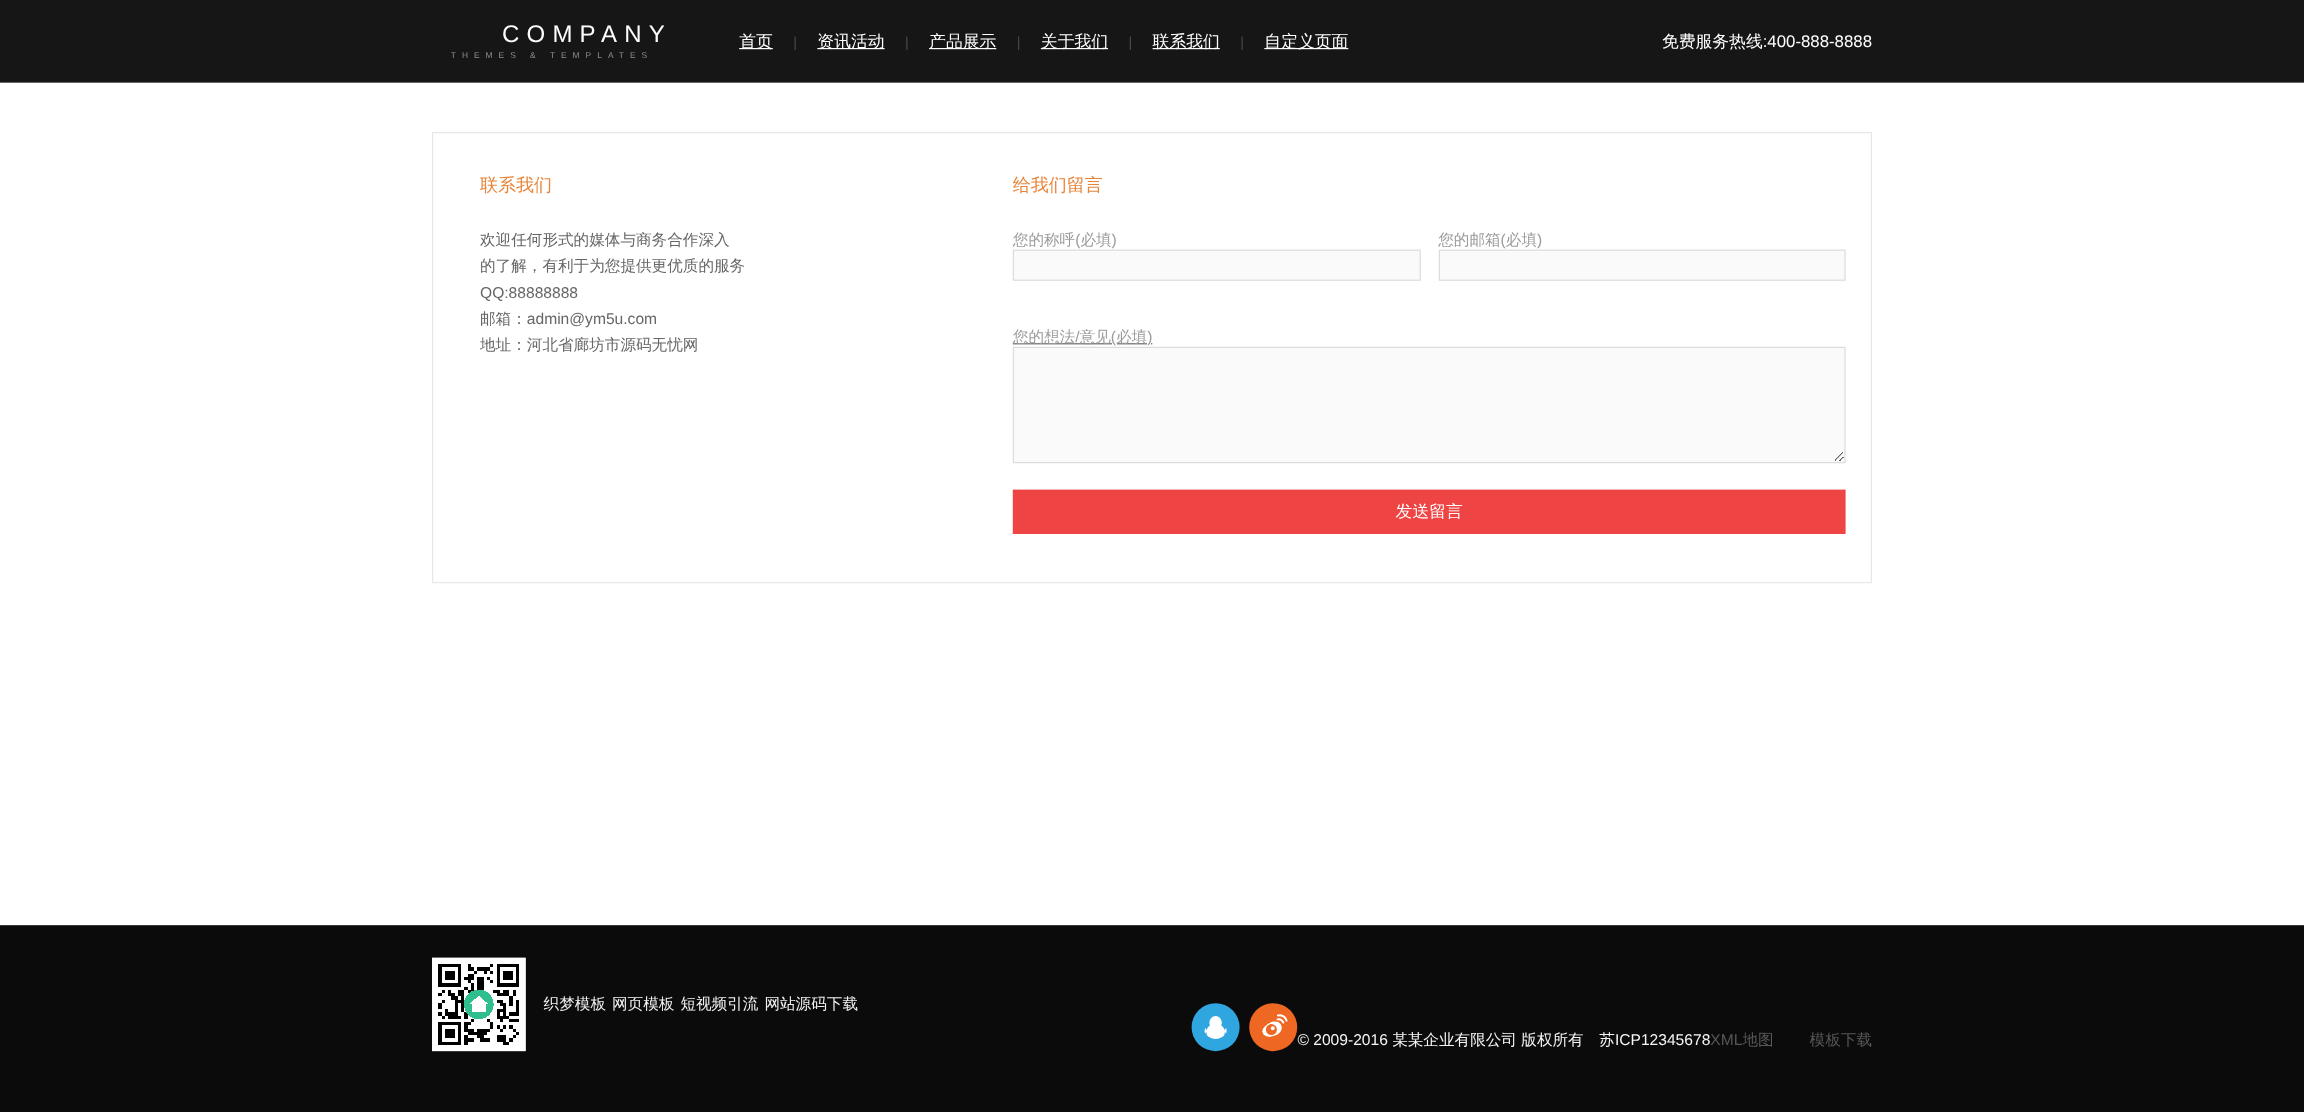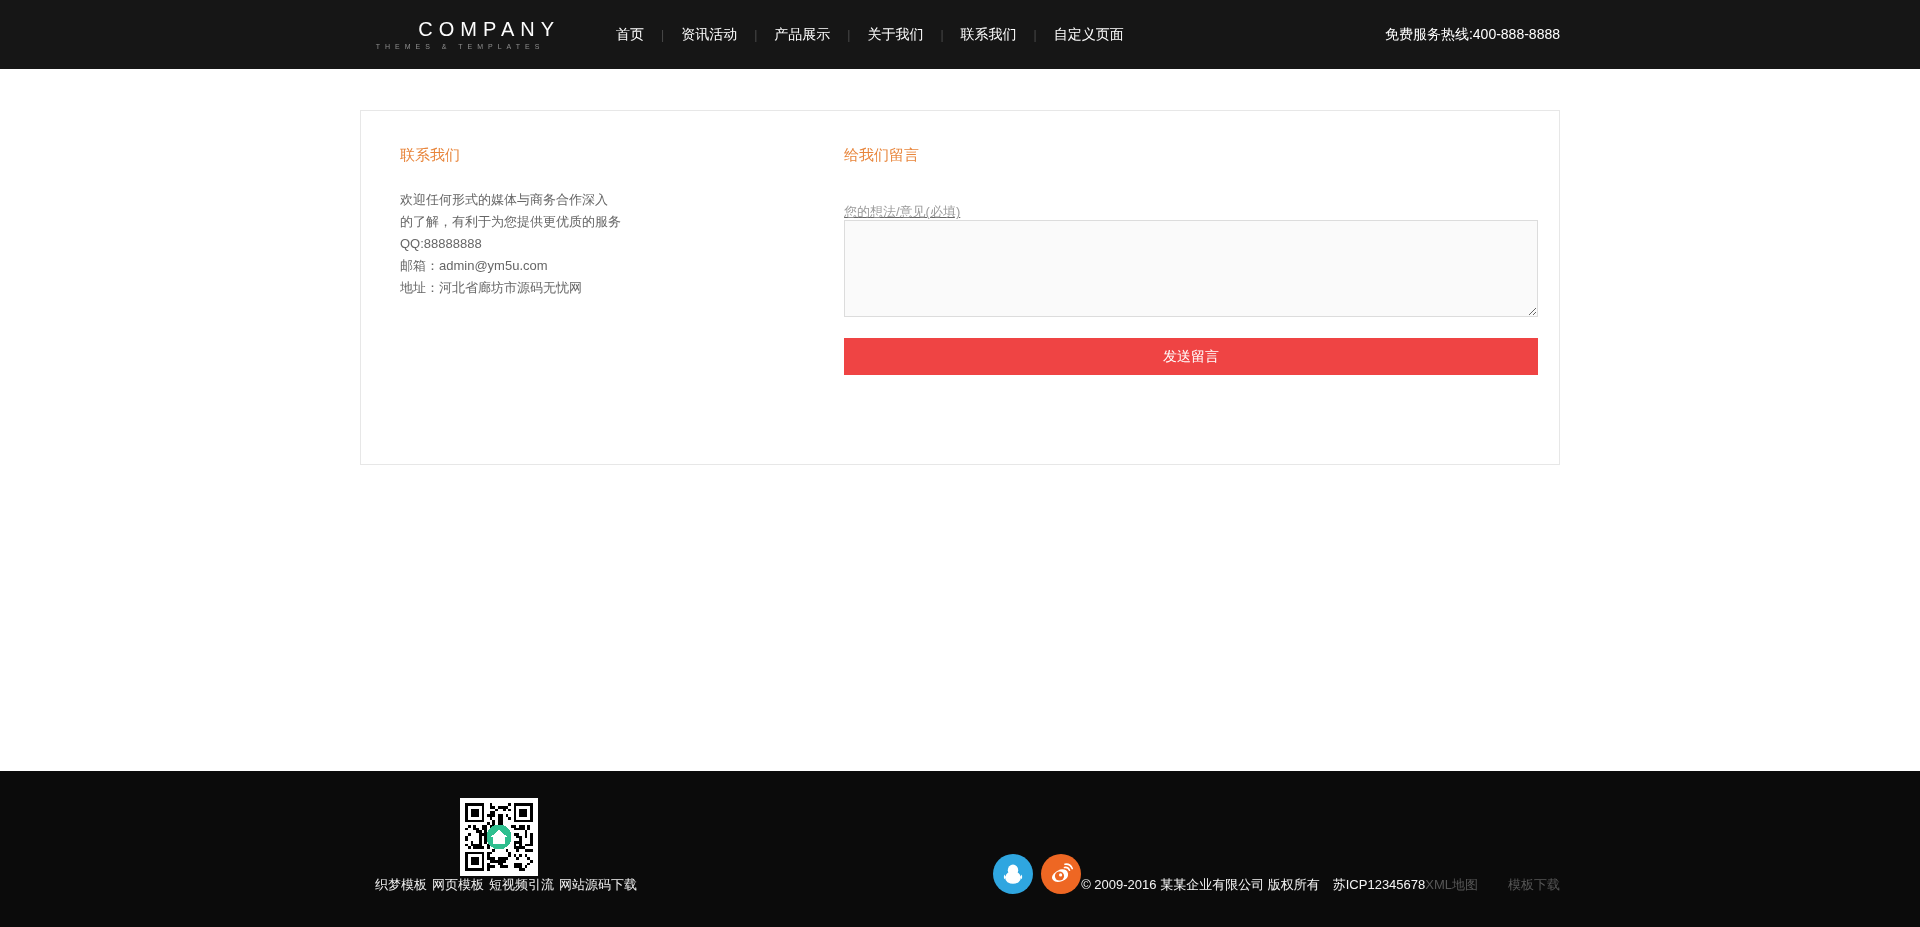--- a/index.html
+++ b/index.html
@@ -43,20 +43,21 @@
     margin-top: 3px;
     white-space: nowrap;
   }
   .nav { display: flex; align-items: center; margin-left: 56px; }
   .nav-item {
     color: #ffffff;
     font-size: 14px;
     padding: 6px 0;
     cursor: pointer;
     white-space: nowrap;
+    text-decoration: underline;
   }
   .nav-sep { color: #4a4a4a; font-size: 12px; margin: 0 17px; }
   .hotline {
     margin-left: auto;
     color: #ffffff;
     font-size: 14px;
     white-space: nowrap;
   }
 
   
@@ -126,21 +127,21 @@
     height: 156px;
     background: #0b0b0b;
     flex-shrink: 0;
   }
   .footer-inner {
     width: 1200px;
     margin: 0 auto;
     padding-top: 27px;
     display: flex;
   }
-  .footer-left { display: flex; align-items: center; flex-direction: column; }
+  .footer-left { display: flex; align-items: center; }
   .qr-box {
     width: 78px;
     height: 78px;
     background: #ffffff;
     flex-shrink: 0;
     cursor: pointer;
   }
   .footer-links { margin-left: 15px; display: flex; gap: 5px; }
   .footer-link { color: #f2f2f2; font-size: 13px; cursor: pointer; white-space: nowrap; }
 
@@ -193,20 +194,30 @@
         <div class="contact-line">欢迎任何形式的媒体与商务合作深入</div>
         <div class="contact-line">的了解，有利于为您提供更优质的服务</div>
         <div class="contact-line">QQ:88888888</div>
         <div class="contact-line">邮箱：admin@ym5u.com</div>
         <div class="contact-line">地址：河北省廊坊市源码无忧网</div>
       </div>
     </section>
 
     <section class="form-col">
       <h3 class="section-title">给我们留言</h3>
+      <div class="form-grid">
+        <div class="field">
+          <div class="field-label">您的称呼(必填)</div>
+          <input class="text-input" type="text" value="" style="">
+        </div>
+        <div class="field">
+          <div class="field-label">您的邮箱(必填)</div>
+          <input class="text-input" type="text" value="" style="">
+        </div>
+      </div>
       <div class="message-block">
         <div class="field-label">您的想法/意见(必填)</div>
         <textarea class="textarea-input" style=""></textarea>
       </div>
       <button class="submit-btn">发送留言</button>
     </section>
 
   </div>
 </main>
 

